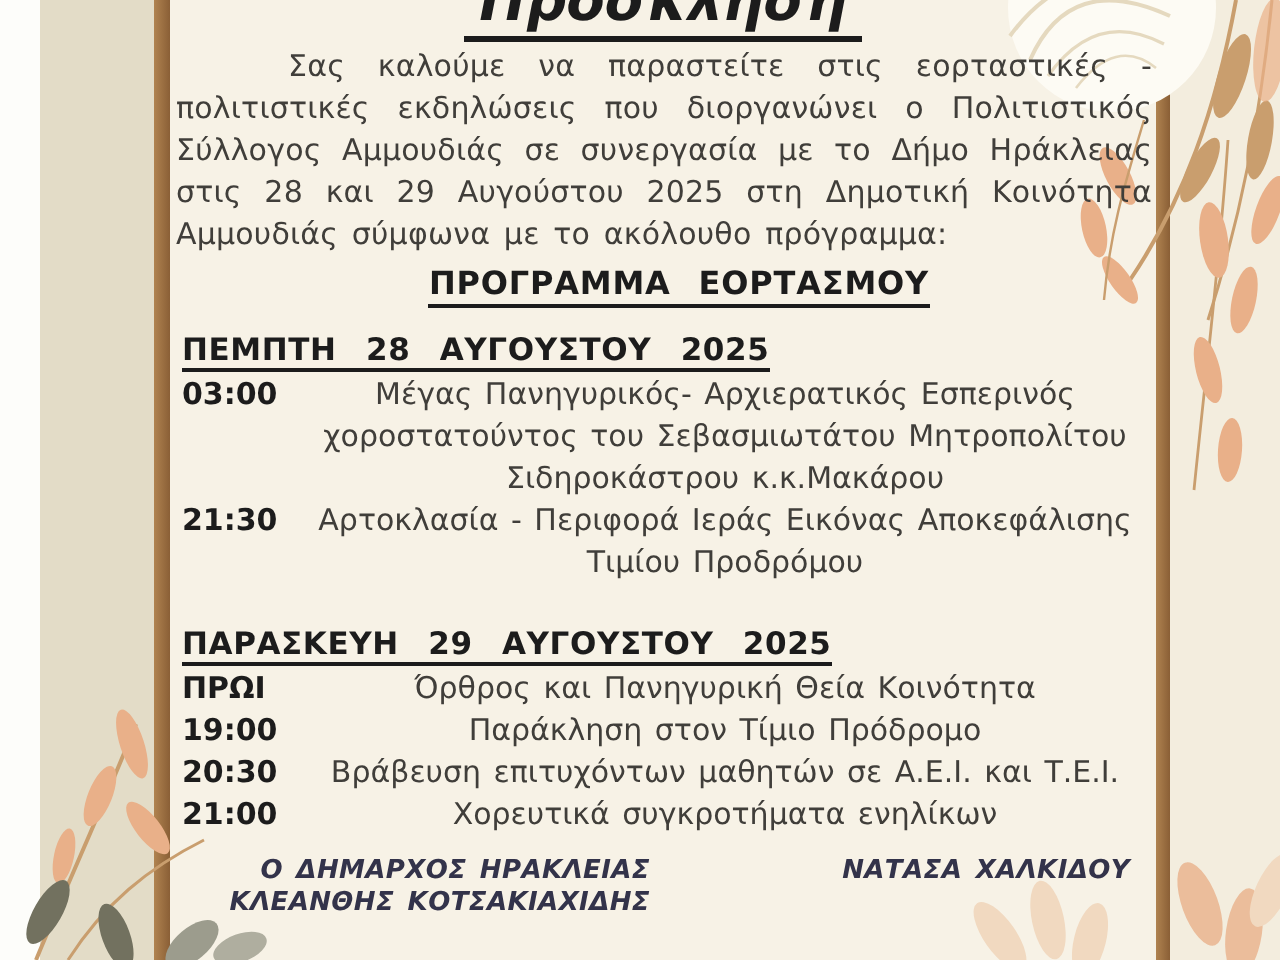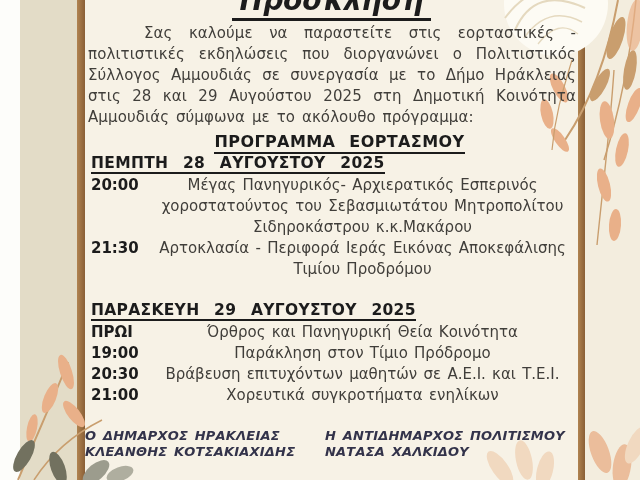--- a/index.html
+++ b/index.html
@@ -34,40 +34,40 @@
     margin:7px 2px 0 3px;text-align:justify;text-indent:56px;
     word-spacing:2px;letter-spacing:0.1px;
   }
   .program-heading{text-align:center;margin-top:3px;margin-left:16px;}
   .program-heading span{
     font-weight:bold;font-size:16px;color:var(--text-strong,#1c1c1c);
     word-spacing:8px;letter-spacing:0.4px;
     border-bottom:2px solid var(--text-strong,#1c1c1c);padding-bottom:1px;
   }
   .day{margin-left:6px;}
-  .day-1{margin-top:0;}
+  .day-1{margin-top:12px;}
   .day-2{margin-top:20px;}
   .day-heading{margin-bottom:1px;}
   .day-heading span{
     font-weight:bold;font-size:15.5px;color:var(--text-strong,#1c1c1c);
     word-spacing:9px;letter-spacing:0.3px;
     border-bottom:2px solid var(--text-strong,#1c1c1c);padding-bottom:0px;
   }
   .row{display:flex;align-items:flex-start;}
   .time{width:47px;flex:0 0 47px;font-weight:bold;color:var(--text-strong,#1c1c1c);}
   .desc{flex:1;padding-left:9px;word-spacing:1.5px;text-align:center;}
   
   .signatures{
     position:absolute;left:0;top:428px;width:480px;
     display:flex;justify-content:space-between;
   }
   .sig{
-    width:50%;text-align:left;font-size:13px;line-height:16px;
+    width:50%;text-align:right;font-size:13px;line-height:16px;
     font-weight:bold;font-style:italic;color:var(--text-signature,#33334a);
-    letter-spacing:0.2px;word-spacing:2px;
+    letter-spacing:0.2px;word-spacing:2px;padding-left:28px;
   }
 </style>
 </head>
 <body>
 
 <div>
 
   <div class="band edge-white-left"></div>
   <div class="band beige-band"></div>
   <div class="band border-left"></div>
@@ -142,21 +142,21 @@
 
     <div class="program-heading">
       <span>ΠΡΟΓΡΑΜΜΑ ΕΟΡΤΑΣΜΟΥ</span>
     </div>
 
     <div class="day day-1">
       <div class="day-heading">
         <span>ΠΕΜΠΤΗ 28 ΑΥΓΟΥΣΤΟΥ 2025</span>
       </div>
       <div class="row">
-        <span class="time">20:00</span>
+        <span class="time">03:00</span>
         <span class="desc">Μέγας Πανηγυρικός- Αρχιερατικός Εσπερινός χοροστατούντος του Σεβασμιωτάτου Μητροπολίτου Σιδηροκάστρου κ.κ.Μακάρου</span>
       </div>
       <div class="row">
         <span class="time">21:30</span>
         <span class="desc">Αρτοκλασία - Περιφορά Ιεράς Εικόνας Αποκεφάλισης Τιμίου Προδρόμου</span>
       </div>
     </div>
 
     <div class="day day-2">
       <div class="day-heading">
@@ -179,19 +179,18 @@
         <span class="desc">Χορευτικά συγκροτήματα ενηλίκων</span>
       </div>
     </div>
 
     <div class="signatures">
       <div class="sig">
         <div>Ο ΔΗΜΑΡΧΟΣ ΗΡΑΚΛΕΙΑΣ</div>
         <div>ΚΛΕΑΝΘΗΣ ΚΟΤΣΑΚΙΑΧΙΔΗΣ</div>
       </div>
       <div class="sig">
-        <div>Η ΑΝΤΙΔΗΜΑΡΧΟΣ ΠΟΛΙΤΙΣΜΟΥ</div>
         <div>ΝΑΤΑΣΑ ΧΑΛΚΙΔΟΥ</div>
       </div>
     </div>
 
   </div>
 </div>
 
 </body></html>

